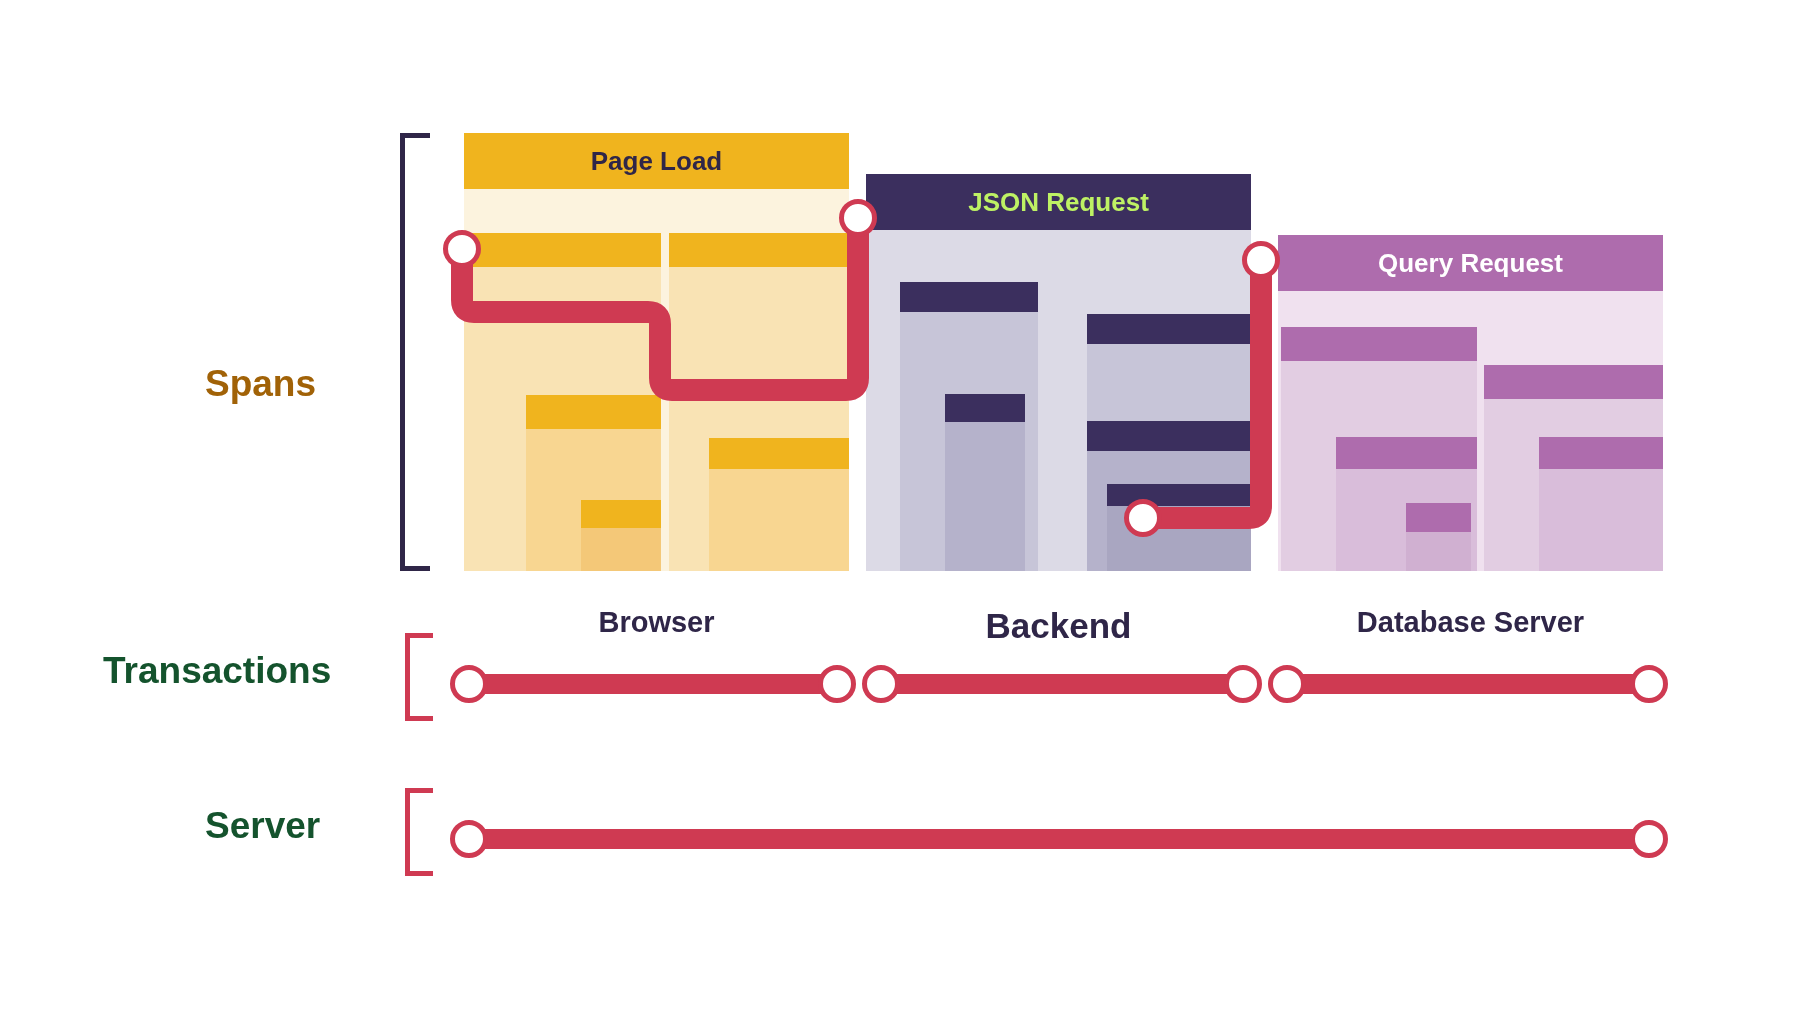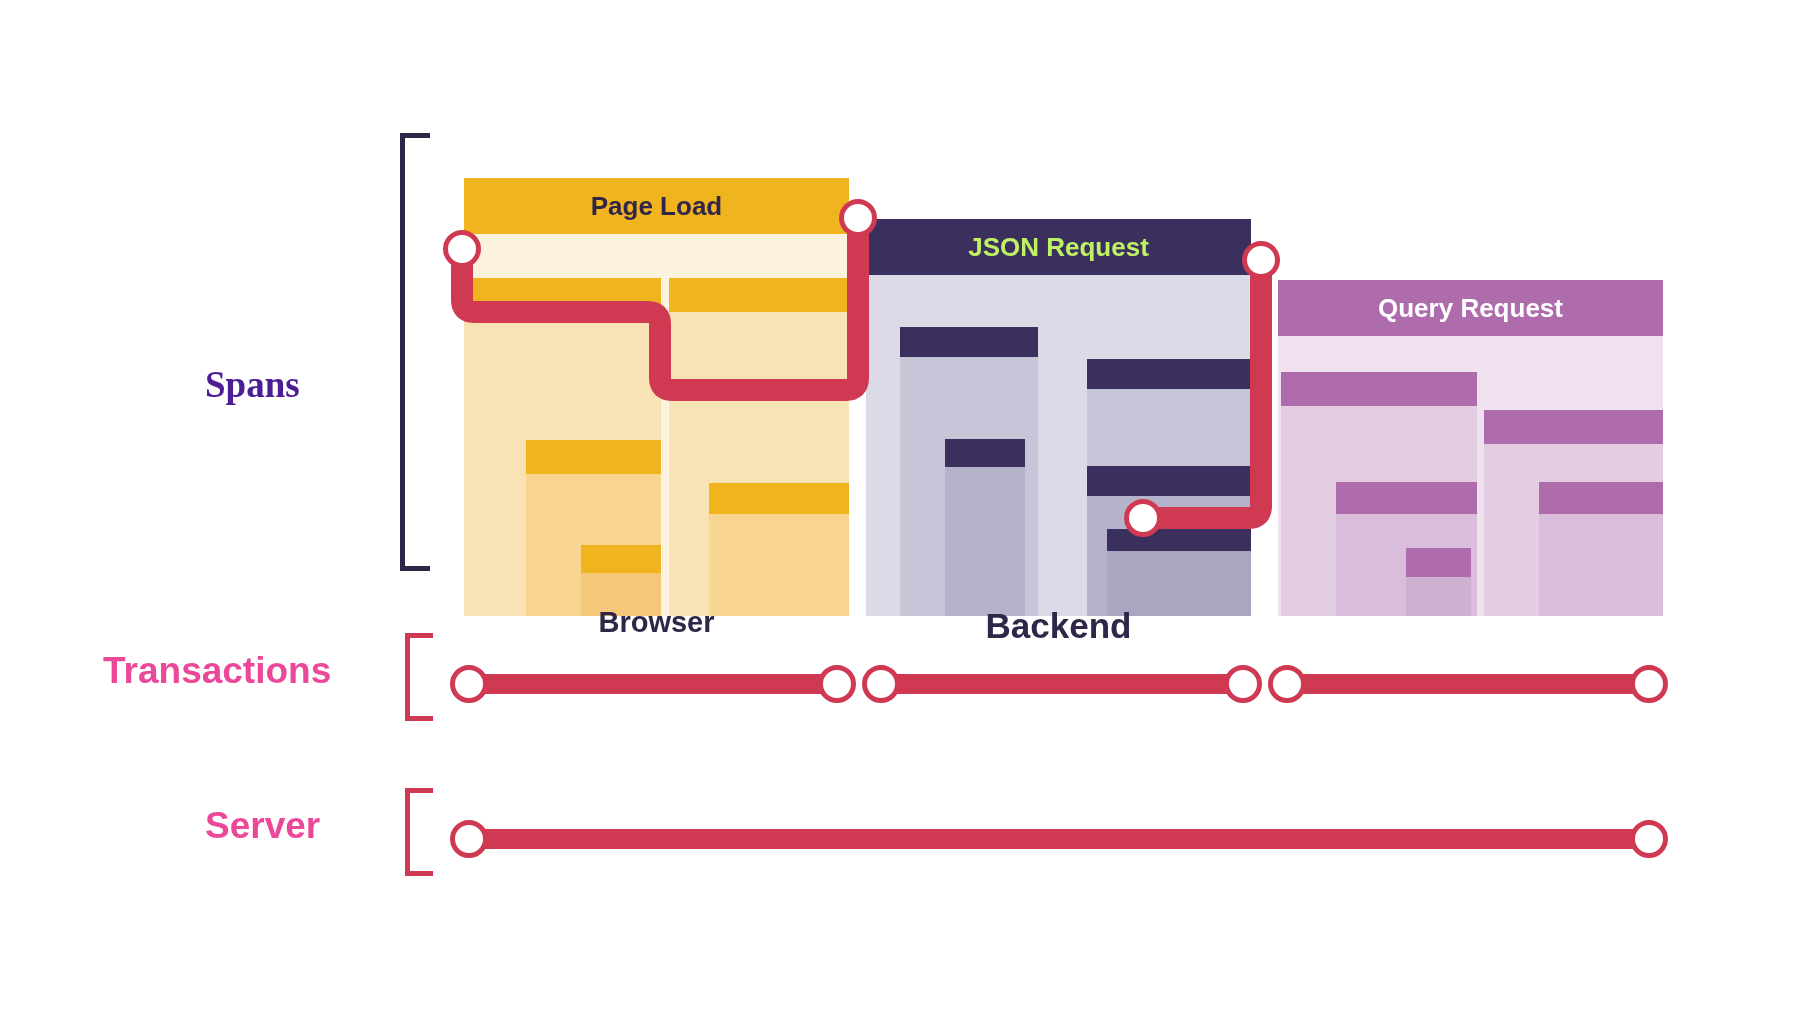--- a/index.html
+++ b/index.html
@@ -2,30 +2,30 @@
 <html><head>
 <meta charset="utf-8">
 <style>
   html,body{margin:0;padding:0;background:#ffffff;}
   body{width:1800px;height:1031px;position:relative;overflow:hidden;
        font-family:"Liberation Sans","DejaVu Sans",sans-serif;}
   #stage{position:absolute;left:0;top:0;width:1800px;height:1031px;}
 
   
   .rowlabel{position:absolute;font-weight:bold;white-space:nowrap;}
-  .rowlabel.dark{color:#4c1d95;font-family:Liberation Serif, serif;}
-  .rowlabel.red{color:#ec4899;}
+  .rowlabel.dark{color:#a16207;}
+  .rowlabel.red{color:#14532d;}
 
   
   .bracket{position:absolute;box-sizing:border-box;}
   .bracket.dark{border:5px solid #2f2648;border-right:none;}
   .bracket.red{border:5px solid #cf3a52;border-right:none;}
 
   
-  .col{position:absolute;margin-top:45px;}
+  .col{position:absolute;}
   .titlebar{position:absolute;left:0;top:0;width:100%;
             display:flex;align-items:center;justify-content:center;
             font-weight:bold;white-space:nowrap;}
   .body{position:absolute;left:0;width:100%;}
   .span-blk{position:absolute;}
   .span-head{position:absolute;left:0;top:0;width:100%;}
   .span-body{position:absolute;left:0;width:100%;}
 
   
   .conn{position:absolute;left:0;top:0;pointer-events:none;}
@@ -151,20 +151,21 @@
     <path d="M 1143 518 L 1249 518 Q 1261 518 1261 506 L 1261 260" fill="none" stroke="#cf3a52" stroke-width="22" stroke-linecap="butt"></path>
   </svg>
 
   <div class="dot" style="left:443px;top:230px;width:38px;height:38px;"></div>
   <div class="dot" style="left:839px;top:199px;width:38px;height:38px;"></div>
   <div class="dot" style="left:1124px;top:499px;width:38px;height:38px;"></div>
   <div class="dot" style="left:1242px;top:241px;width:38px;height:38px;"></div>
 
   <div class="colcap" style="left:464px;top:606px;width:385px;font-size:29px;">Browser</div>
   <div class="colcap" style="left:866px;top:606px;width:385px;font-size:35px;">Backend</div>
+  <div class="colcap" style="left:1278px;top:606px;width:385px;font-size:29px;">Database Server</div>
 
   <div class="bar" style="left:462px;top:674px;width:380px;height:20px;"></div>
   <div class="dot" style="left:450px;top:665px;width:38px;height:38px;"></div>
   <div class="dot" style="left:818px;top:665px;width:38px;height:38px;"></div>
 
   <div class="bar" style="left:874px;top:674px;width:374px;height:20px;"></div>
   <div class="dot" style="left:862px;top:665px;width:38px;height:38px;"></div>
   <div class="dot" style="left:1224px;top:665px;width:38px;height:38px;"></div>
 
   <div class="bar" style="left:1280px;top:674px;width:374px;height:20px;"></div>

